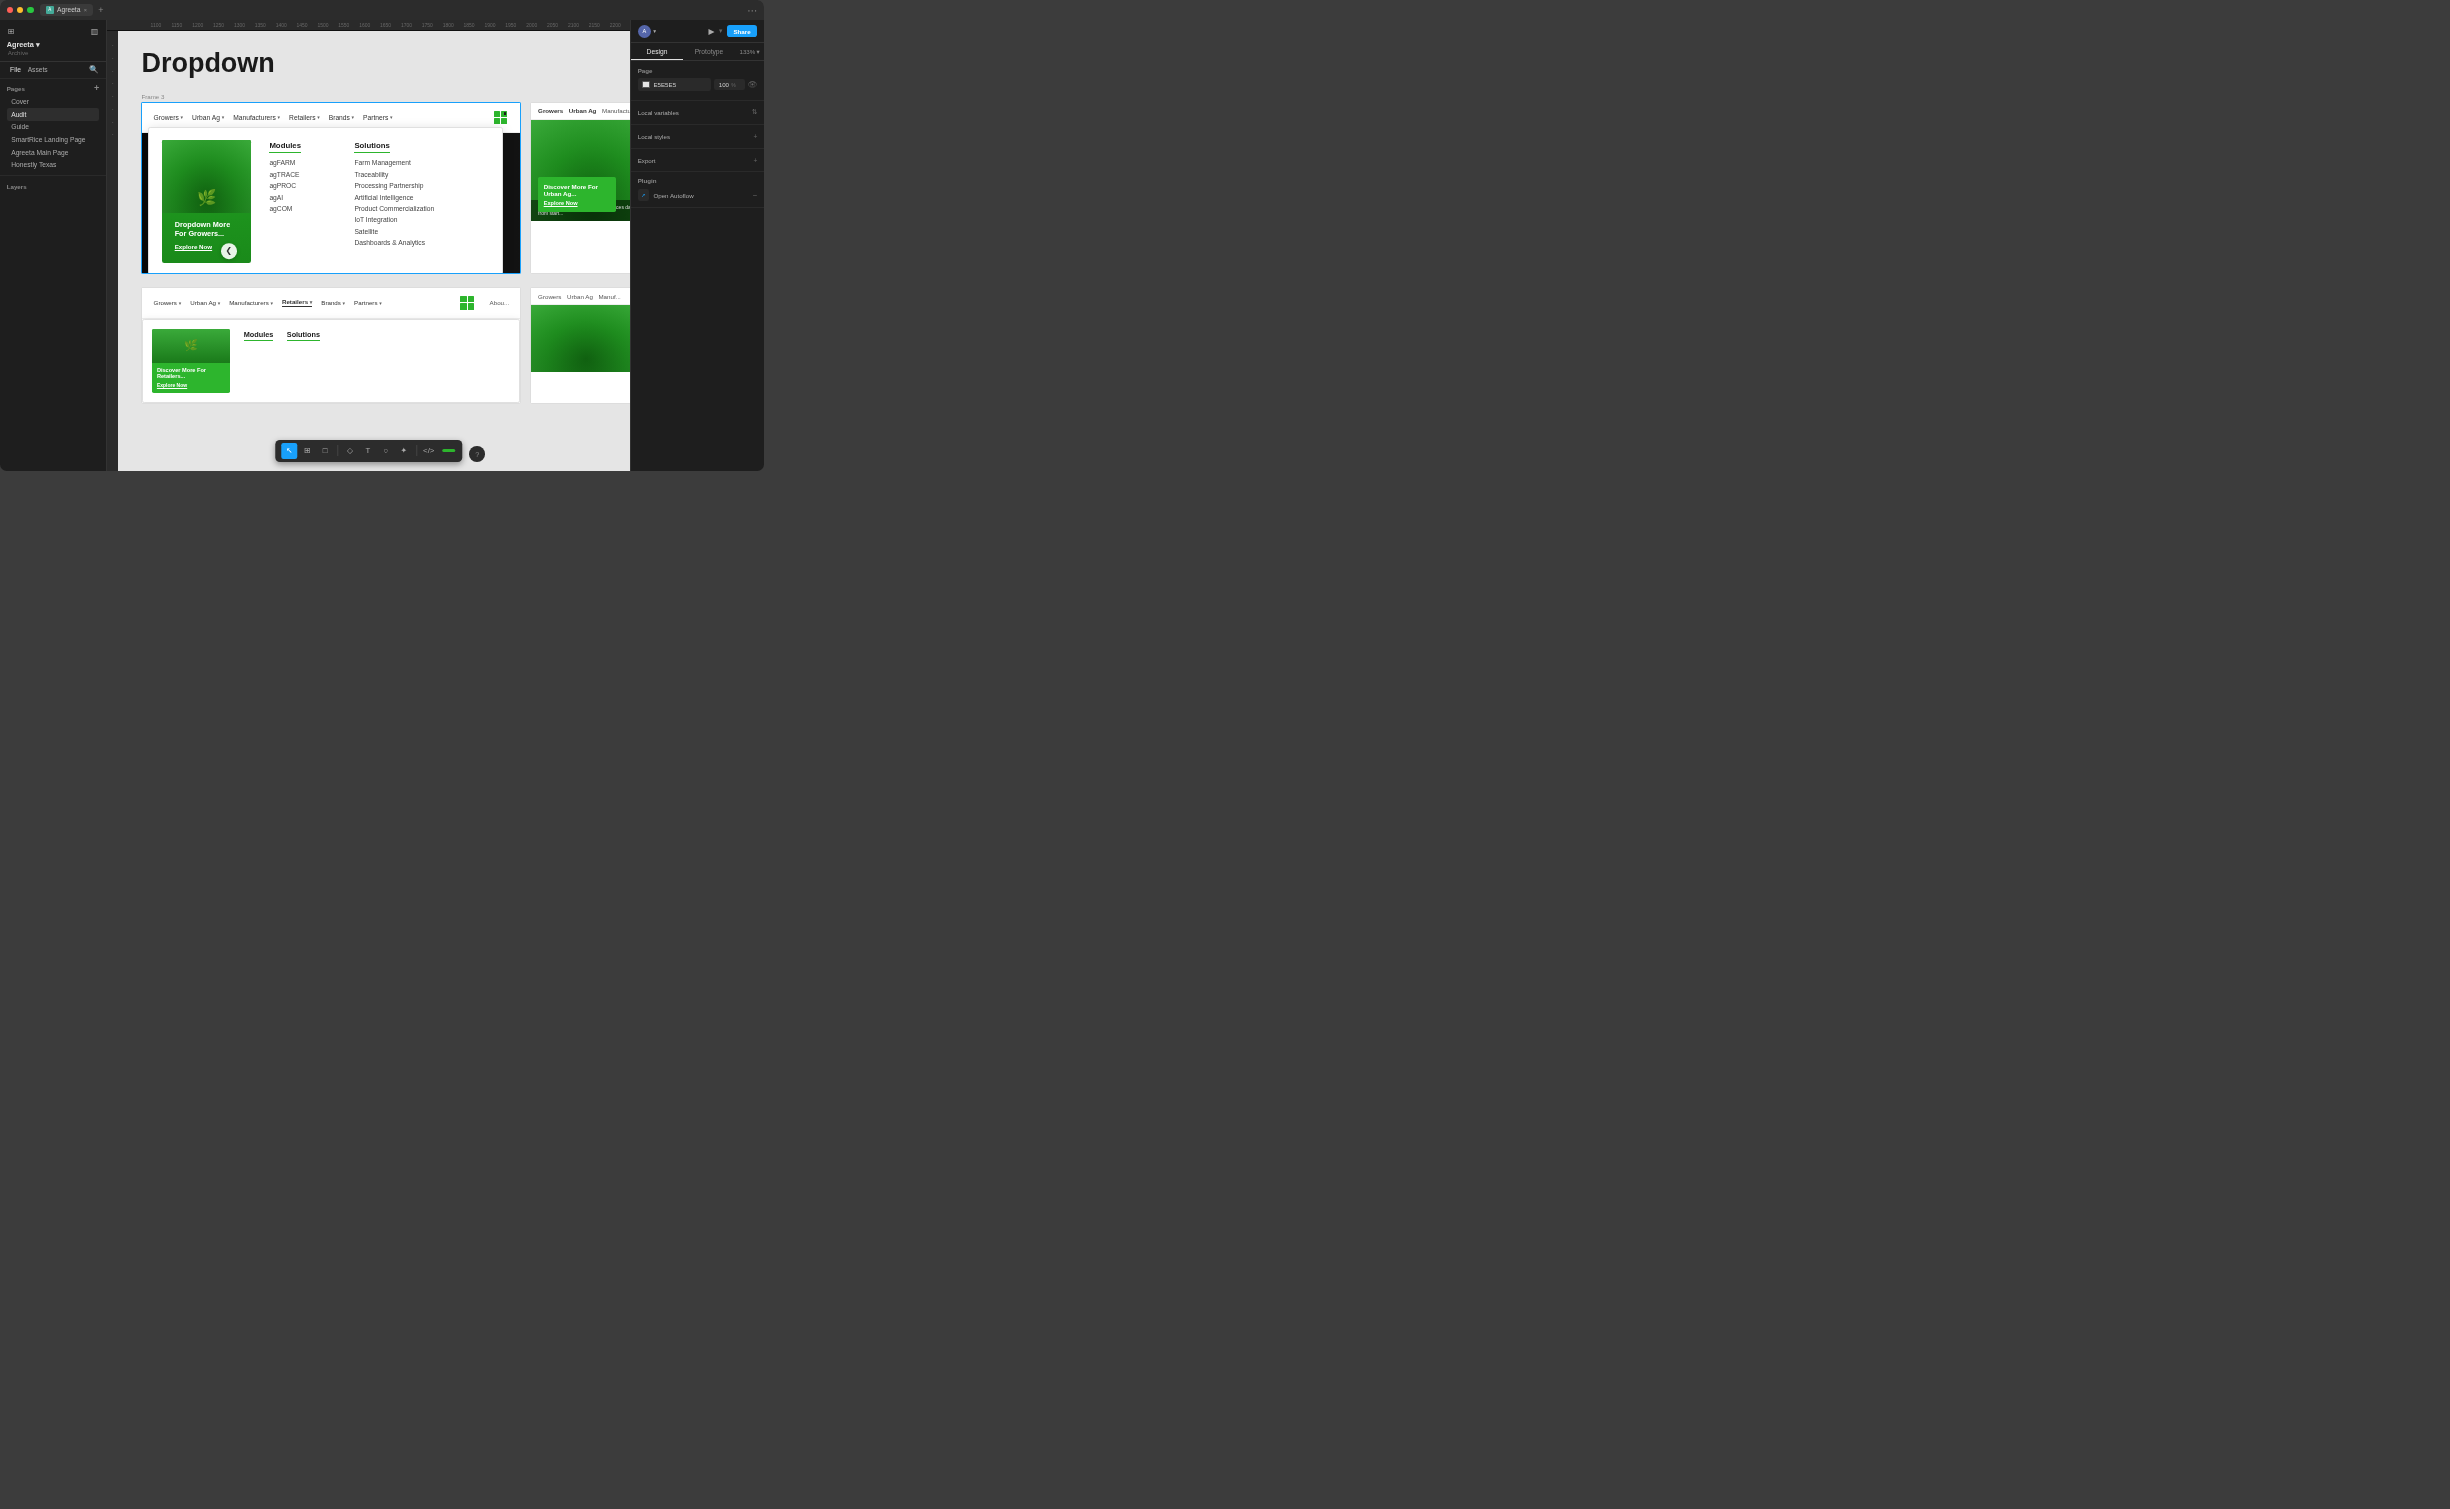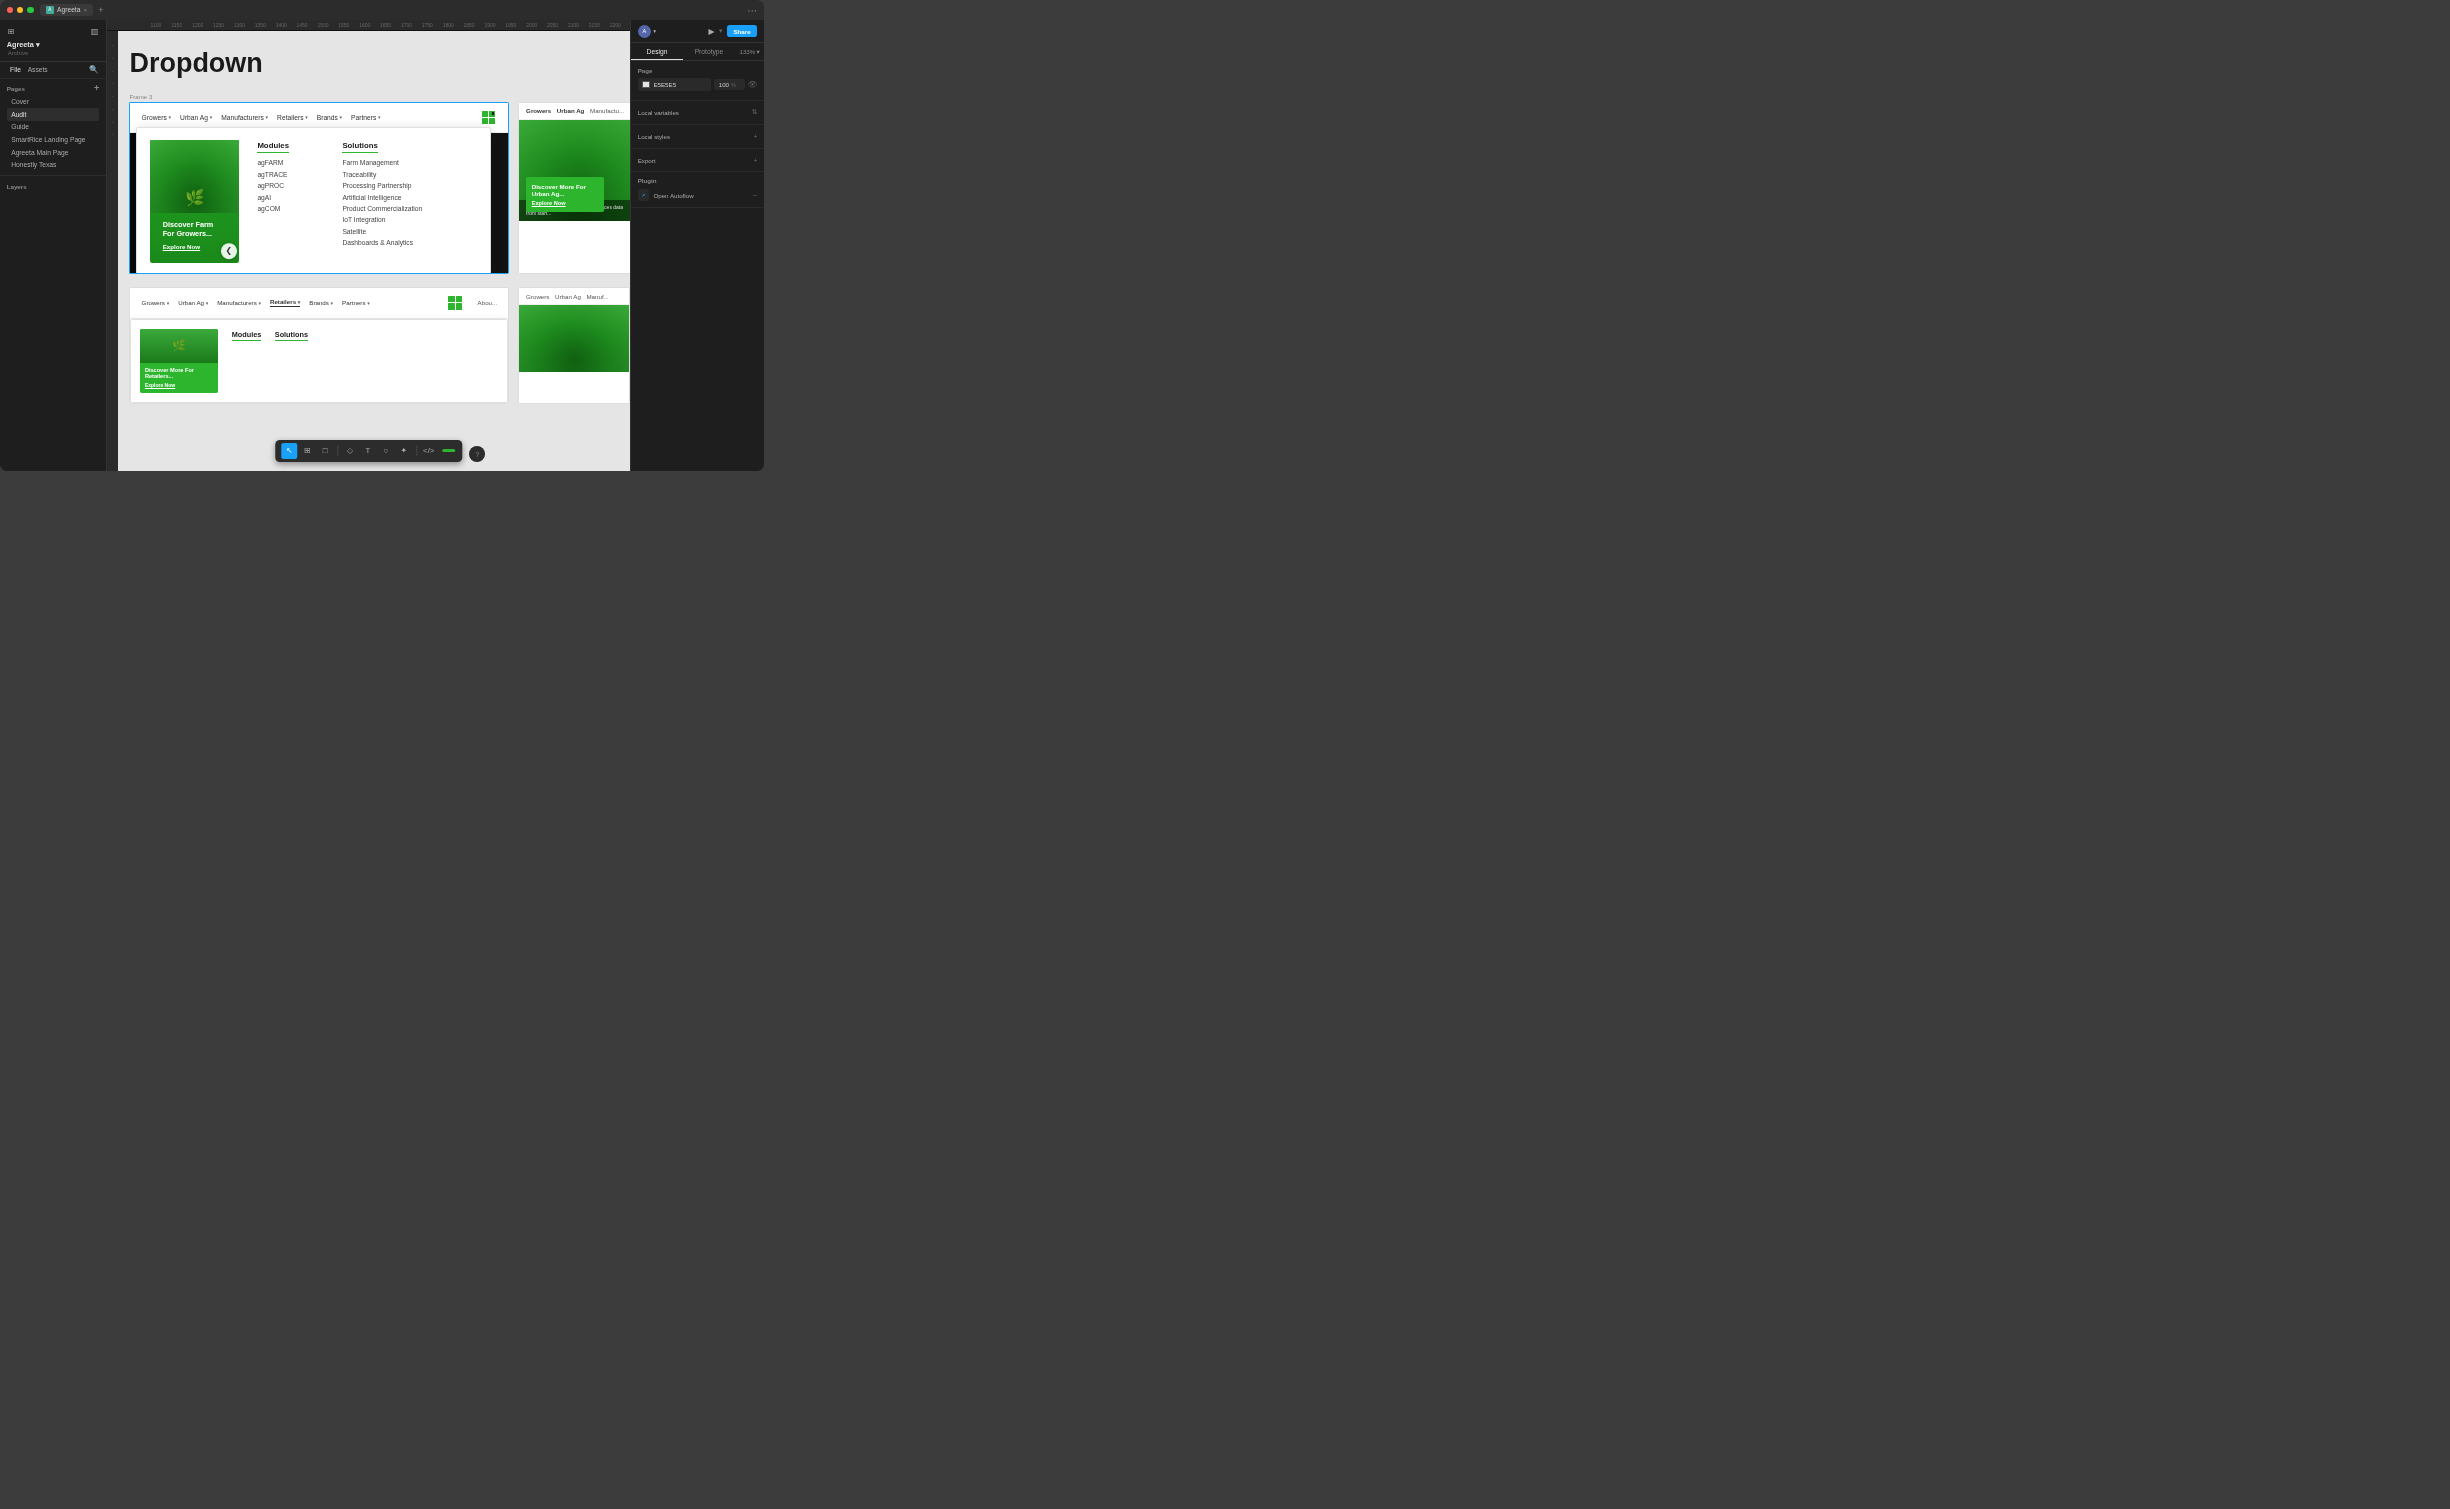--- a/index.html
+++ b/index.html
@@ -726,21 +726,21 @@
           <span>-</span>
             <span>-</span>
             <span>-</span>
             <span>-</span>
             <span>-</span>
             <span>-</span>
             <span>-</span>
             <span>-</span>
         </div>
 
-        <div style="margin-left:0;">
+        <div style="margin-left:12px;">
 
           <div class="page-title-big">Dropdown</div>
 
           <div class="frame-label">Frame 3</div>
 
           <div class="frame-container">
 
             <div class="design-frame">
 
               <div class="frame-nav">
@@ -797,21 +797,21 @@
 
                 <div class="card-bg" style="width:89px;min-width:89px;border-radius:2.2px;overflow:hidden;">
                   <div class="card-image-area">
                     <div class="green-field">
                       <div class="green-field-overlay"></div>
 
                       <div style="position:absolute;bottom:5.6px;left:50%;transform:translateX(-50%);font-size:15.7px;">🌿</div>
                     </div>
                   </div>
                   <div class="card-content">
-                    <div class="card-title">Discover Farm For Growers...</div>
+                    <div class="card-title">Dropdown More For Growers...</div>
                     <div class="card-cta">Explore Now</div>
                   </div>
                 </div>
 
                 <div class="dropdown-col">
                   <div class="dropdown-col-title">Modules</div>
                   <div class="dropdown-col-item">agFARM</div>
                   <div class="dropdown-col-item">agTRACE</div>
                   <div class="dropdown-col-item">agPROC</div>
                   <div class="dropdown-col-item">agAI</div>

